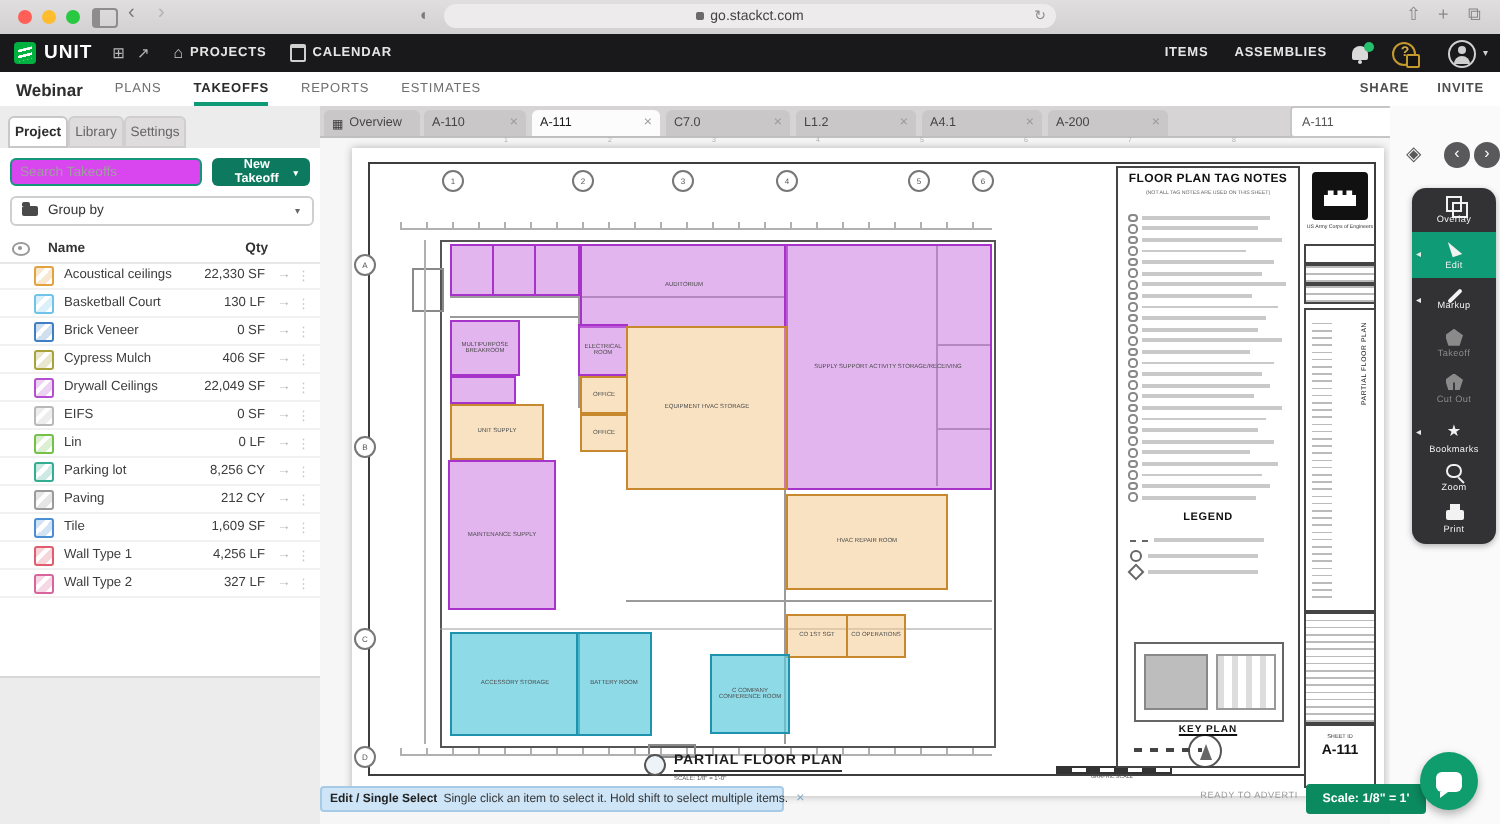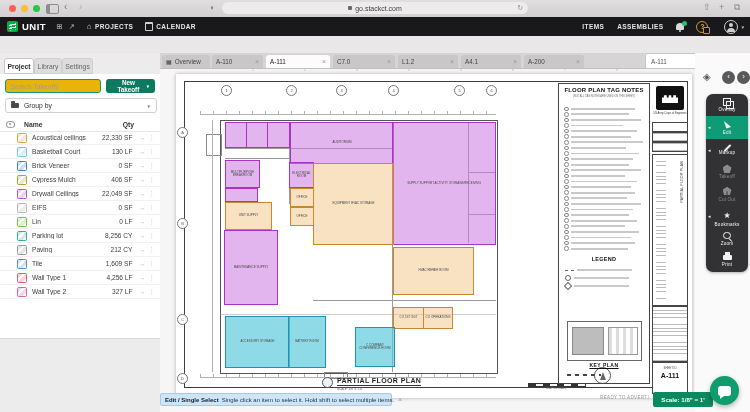--- a/index.html
+++ b/index.html
@@ -43,21 +43,21 @@
   .sntab{position:relative;font-size:6.5px;letter-spacing:.4px;color:#6f6f6f;margin-left:16px;padding:5px 0}
   .sntab.active{color:#2b2b2b;font-weight:bold}
   .sntab.active::after{content:"";position:absolute;left:0;right:0;bottom:0;height:2px;background:#0e9a76}
   #snright{position:absolute;right:8px;display:flex;gap:14px;font-size:6.5px;letter-spacing:.4px;color:#4f4f4f;font-weight:bold}
 
   
   #panel{position:absolute;left:0;top:53px;width:160px;height:359px;background:#edecec;border-right:1px solid #d5d4d4}
   .ptab{position:absolute;top:5px;height:14px;border-radius:3px 3px 0 0;font-size:6.8px;display:flex;align-items:center;justify-content:center;color:#666;background:#dedcdc;border:1px solid #d0cece}
   .ptab.active{background:#fff;color:#2c2c2c;font-weight:bold;border-color:#c8c8c8}
   #pbody{position:absolute;left:0;top:21px;width:160px;height:264px;background:#fff;border-bottom:1px solid #d8d8d8}
-  #searchbox{position:absolute;left:5px;top:5px;width:96px;height:14px;border:1.4px solid #13967a;border-radius:3px;background:#eab308;font-family:"Liberation Sans",sans-serif;font-size:6.8px;color:#333;padding:0 4px;box-sizing:border-box}
+  #searchbox{position:absolute;left:5px;top:5px;width:96px;height:14px;border:1.4px solid #13967a;border-radius:3px;background:#d946ef;font-family:"Liberation Sans",sans-serif;font-size:6.8px;color:#333;padding:0 4px;box-sizing:border-box}
   #searchbox::placeholder{color:#9e9e9e}
   #newtakeoff{position:absolute;left:106px;top:5px;width:49px;height:14px;background:#0d7a60;border:none;border-radius:3px;color:#fff;font-size:6.3px;font-weight:bold;font-family:"Liberation Sans",sans-serif;display:flex;align-items:center;justify-content:center;gap:2px}
   #groupby{position:absolute;left:5px;top:24px;width:150px;height:13px;border:1px solid #cfcfcf;border-radius:3px;background:#fff;display:flex;align-items:center}
   #foldic{position:relative;width:8px;height:5.5px;background:#4a4a4a;border-radius:1px;margin-left:5px}
   #foldic::before{content:"";position:absolute;left:0;top:-1.6px;width:3.5px;height:1.6px;background:#4a4a4a;border-radius:1px 1px 0 0}
   #groupby span.lbl{font-size:6.8px;color:#333;margin-left:5px}
   #gbcaret{position:absolute;right:6px;font-size:5px;color:#666}
   #listhdr{position:absolute;left:0;top:44px;width:160px;height:13px;display:flex;align-items:center;border-bottom:1px solid #e7e7e7}
   #eye{position:relative;width:7px;height:4.6px;border:0.9px solid #9a9a9a;border-radius:50%;margin-left:6px}
   #eye::before{content:"";position:absolute;left:2px;top:1px;width:1.8px;height:1.8px;border-radius:50%;background:#9a9a9a}
@@ -219,20 +219,31 @@
       <span class="abnav">ASSEMBLIES</span>
       <span id="bell">
           <span id="belldot"></span>
         </span>
       <span id="help">?<span id="helpbadge"></span></span>
       <span id="avatar"></span>
       <span id="avcaret">▾</span>
     </span>
   </div>
 
+  <div id="subnav">
+    <span id="projname">Webinar</span>
+    <span class="sntab">PLANS</span>
+    <span class="sntab active">TAKEOFFS</span>
+    <span class="sntab">REPORTS</span>
+    <span class="sntab">ESTIMATES</span>
+    <span id="snright">
+      <span>SHARE</span>
+      <span>INVITE</span>
+    </span>
+  </div>
 
   <div id="panel">
     <span class="ptab active" style="left:4px;width:28px">Project</span>
     <span class="ptab" style="left:34px;width:26px">Library</span>
     <span class="ptab" style="left:62px;width:29px">Settings</span>
     <div id="pbody">
       <input id="searchbox" placeholder="Search Takeoffs" style="">
       <button id="newtakeoff">
         <span>New Takeoff</span>
         <span style="font-size:4.5px">▾</span>

